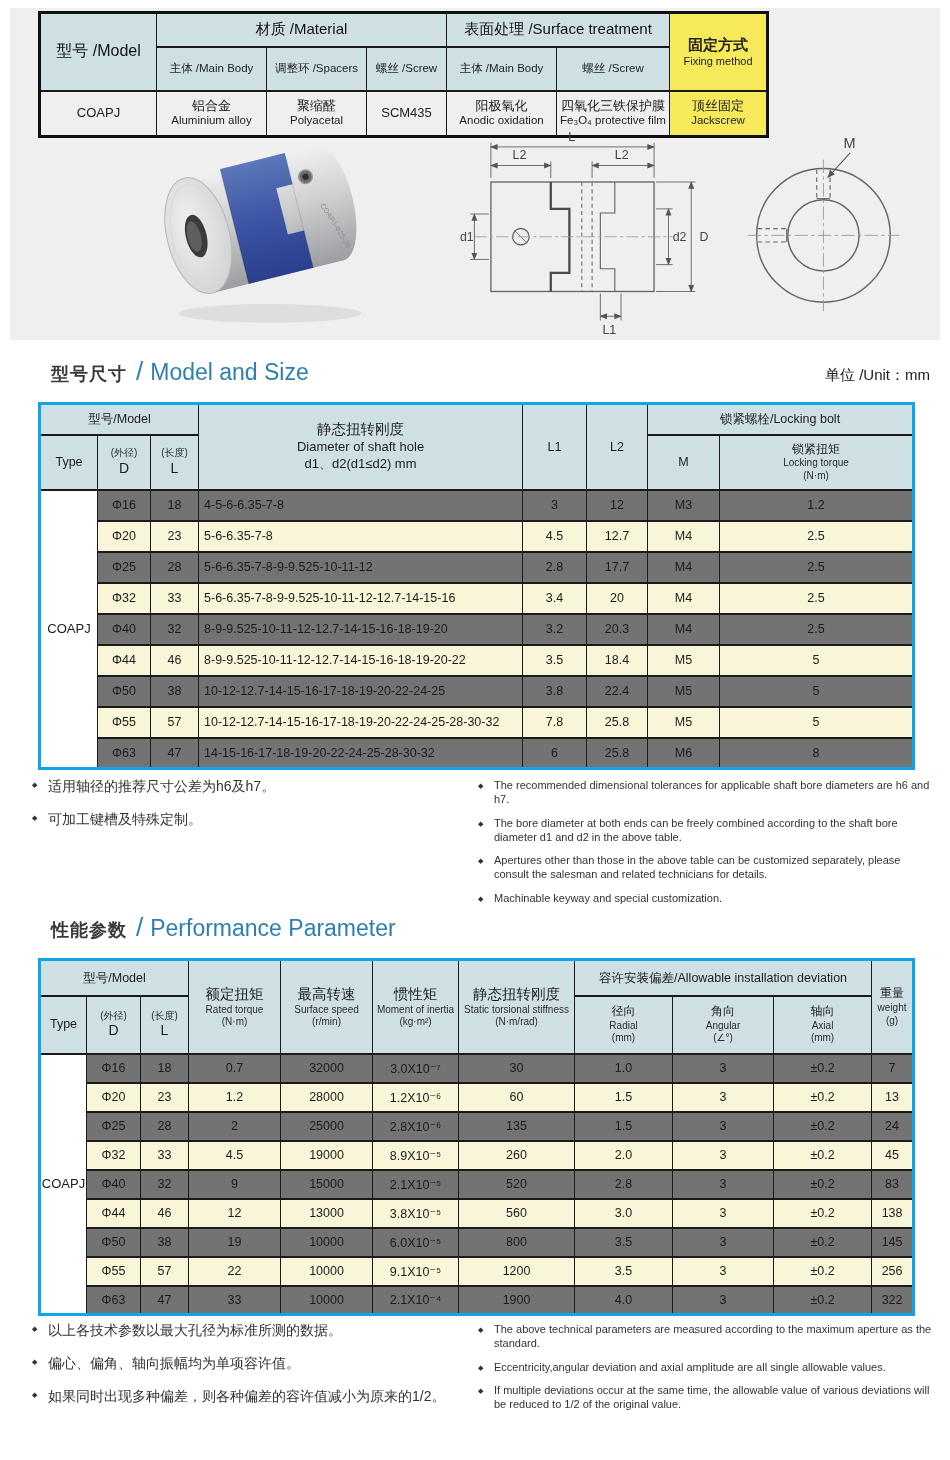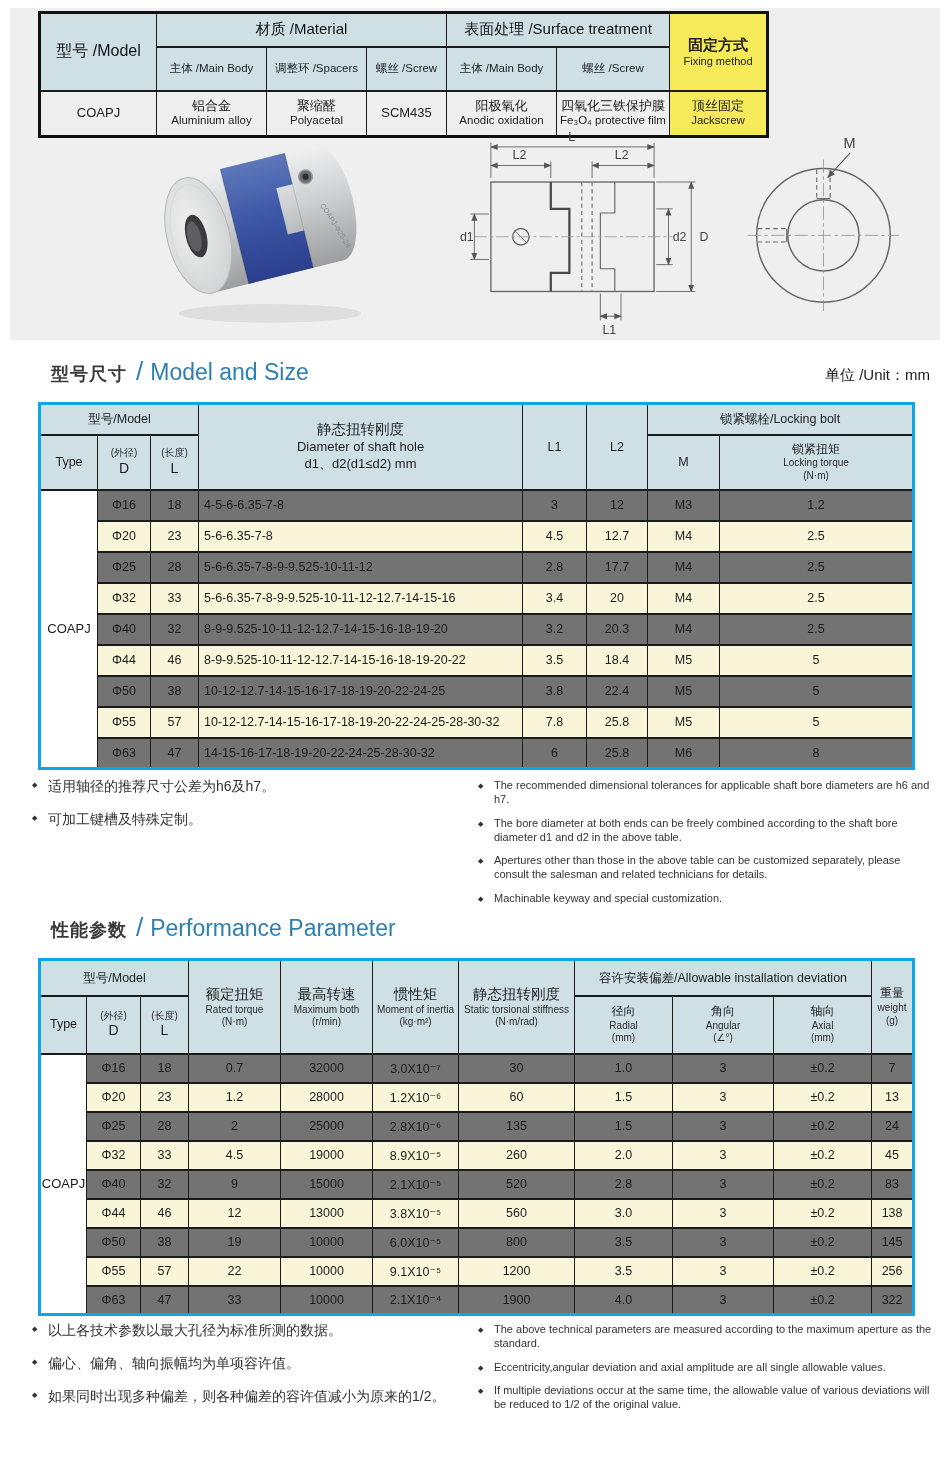--- a/index.html
+++ b/index.html
@@ -410,21 +410,21 @@
     <thead>
       <tr class="h1">
         <td colspan="3" class="hz">型号/Model</td>
         <td rowspan="2">
           <div class="hz">额定扭矩</div>
           <div class="he">Rated torque</div>
           <div class="he">(N·m)</div>
         </td>
         <td rowspan="2">
           <div class="hz">最高转速</div>
-          <div class="he">Maximum both</div>
+          <div class="he">Surface speed</div>
           <div class="he">(r/min)</div>
         </td>
         <td rowspan="2">
           <div class="hz">惯性矩</div>
           <div class="he">Moment of inertia</div>
           <div class="he">(kg·m²)</div>
         </td>
         <td rowspan="2">
           <div class="hz">静态扭转刚度</div>
           <div class="he">Static torsional stiffness</div>

